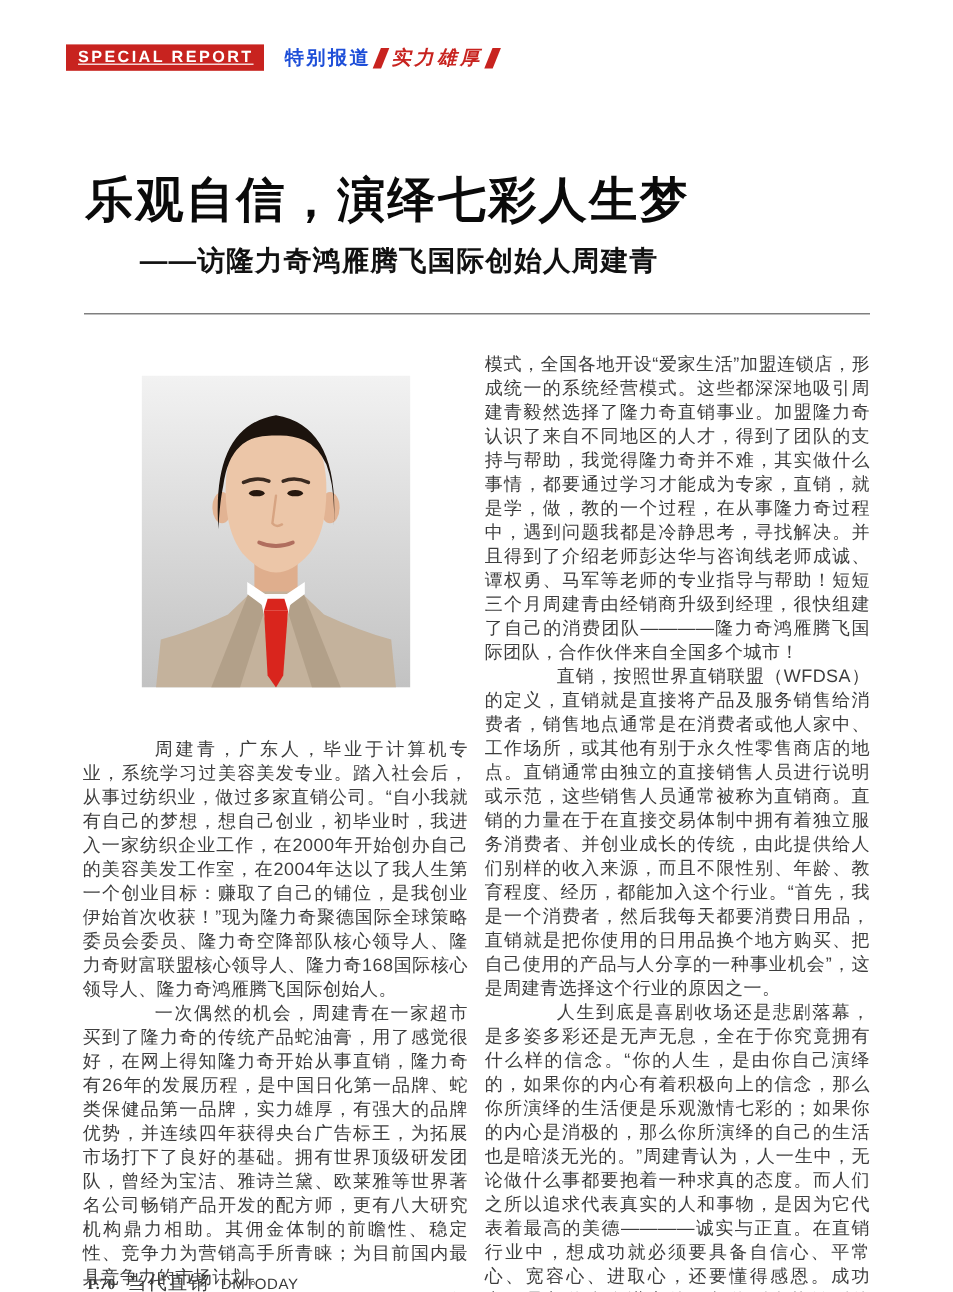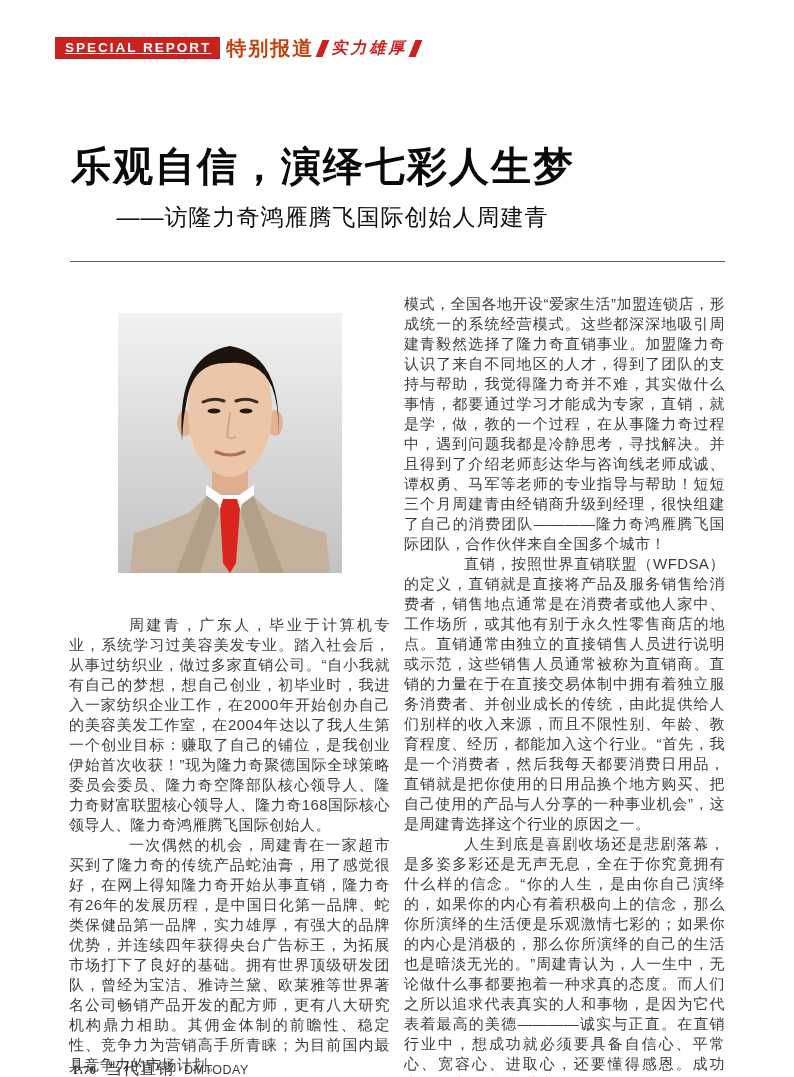--- a/index.html
+++ b/index.html
@@ -3,29 +3,29 @@
 <meta charset="utf-8">
 <style>
   html,body{margin:0;padding:0;background:#ffffff;}
   body{font-family:"Liberation Sans","DejaVu Sans",sans-serif;}
   .page{position:relative;width:794px;height:1077px;background:#ffffff;overflow:hidden;margin:0 auto;}
 
   
   .header-tag{position:absolute;top:37px;left:55px;display:flex;align-items:center;height:22px;}
   .badge-en{background:#c8231f;color:#ffffff;font-weight:bold;font-size:13.5px;letter-spacing:2px;
             padding:3px 9px 3px 10px;line-height:16px;white-space:nowrap;text-decoration:underline;}
-  .label-cn{color:#c2410c;font-weight:bold;font-size:20px;letter-spacing:2px;margin-left:6px;white-space:nowrap;}
+  .label-cn{color:#1d4ed8;font-weight:bold;font-size:16px;letter-spacing:2px;margin-left:17px;white-space:nowrap;}
   .slash{display:inline-block;width:7px;height:17px;background:#c8231f;transform:skewX(-22deg);margin:0 5px;}
   .highlight-cn{color:#c8231f;font-weight:bold;font-style:italic;font-size:16px;letter-spacing:3px;white-space:nowrap;}
 
   
   .title{position:absolute;top:139px;left:0;width:646px;text-align:center;color:#0a0a0a;
          font-size:40px;font-weight:bold;letter-spacing:2px;font-family:"DejaVu Sans","Liberation Sans",sans-serif;}
   .subtitle{position:absolute;top:202px;left:0;width:665px;text-align:center;color:#111111;
-            font-size:23px;font-weight:normal;letter-spacing:1px;}
+            font-size:23px;font-weight:bold;letter-spacing:1px;}
 
   .divider{position:absolute;top:261px;left:70px;width:655px;height:0;border-top:1px solid #606060;}
 
   
   .columns{position:absolute;top:294px;left:69px;width:656px;display:flex;gap:14px;}
   .col{width:321px;}
   .col p{margin:0;font-size:15px;line-height:20px;color:#3d3d3d;text-align:justify;
          letter-spacing:0.4px;word-break:break-all;}
   .col p.indent{text-indent:4em;}
 

